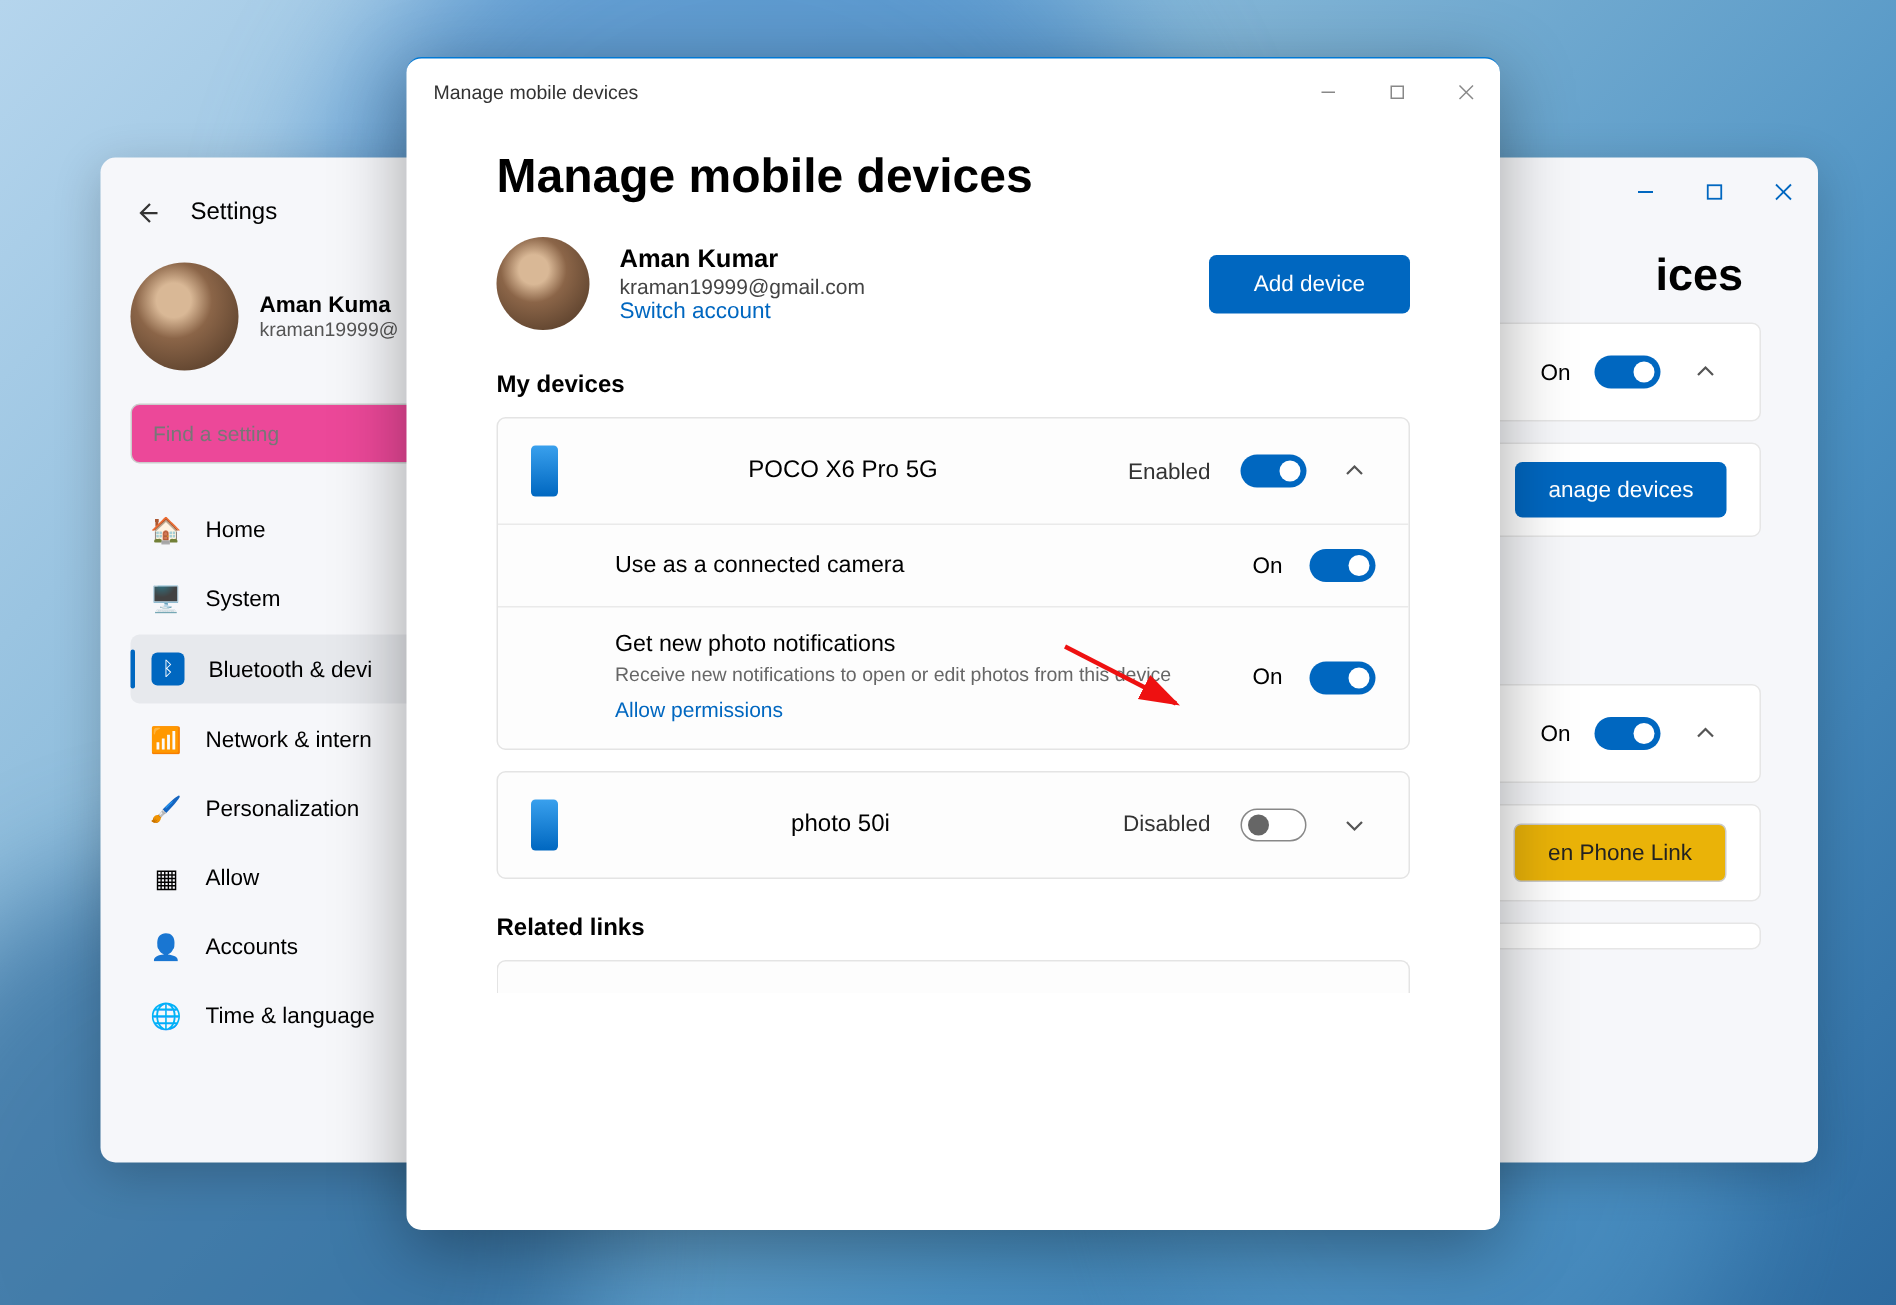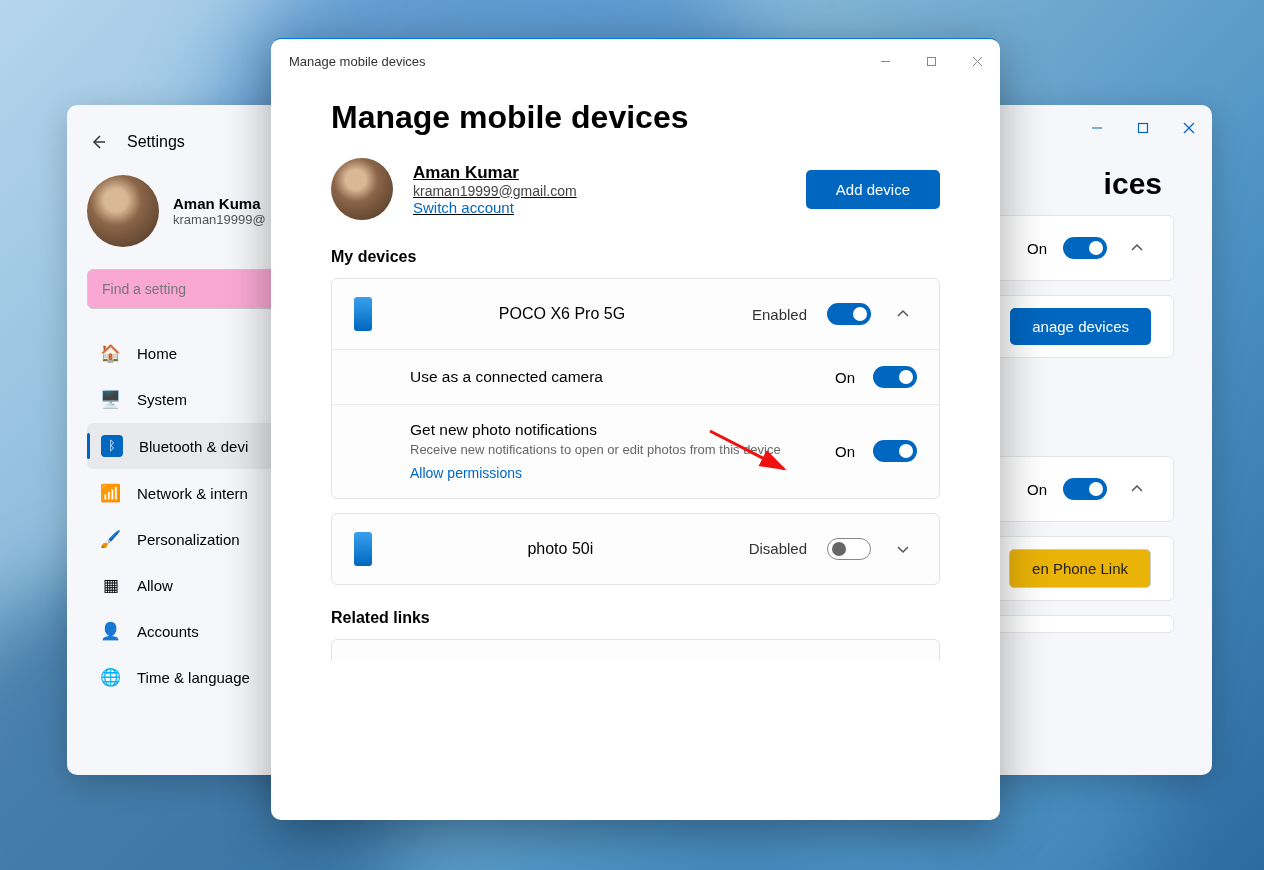--- a/index.html
+++ b/index.html
@@ -26,21 +26,21 @@
 .settings-title { font-size: 16px; font-weight: 500; text-align: center; }
 
 .settings-body { display:flex; gap: 30px; padding: 0 20px; }
 .sidebar { width: 255px; }
 .user-block { display:flex; align-items:center; gap: 14px; margin: 12px 0 22px 0; }
 .avatar { width: 72px; height:72px; border-radius:50%; background: linear-gradient(135deg,#8b6f47,#5a4530); flex-shrink:0; background-size:cover;}
 .avatar-sm { width: 62px; height:62px;}
 .user-name { font-size: 15px; font-weight: 600; }
 .user-email { font-size: 13px; color: #555; }
 
-.search-box { width: 100%; height: 40px; border: 1px solid #ccc; border-radius: 6px; background:#f9a8d4; padding: 0 14px; font-size:14px; outline:none;}
+.search-box { width: 100%; height: 40px; border: 1px solid #ccc; border-radius: 6px; background:#ec4899; padding: 0 14px; font-size:14px; outline:none;}
 .search-box::placeholder { color:#777; }
 
 .nav { margin-top: 22px; display:flex; flex-direction:column; gap: 2px;}
 .nav-item { display:flex; align-items:center; gap: 16px; padding: 12px 14px; border-radius: 6px; cursor:pointer; font-size:15px; position:relative;}
 .nav-item.active { background: #e7e9ed; }
 .nav-item.active::before { content:""; position:absolute; left:0; top:10px; bottom:10px; width:3px; background:#0067c0; border-radius:3px;}
 .nav-icon { width:20px; height:20px; display:flex; align-items:center; justify-content:center; font-size:17px;}
 
 .main-panel { flex:1; padding-top: 4px;}
 .page-title-bg { font-size: 30px; font-weight:600; text-align:right; padding-right:30px;}
@@ -67,21 +67,21 @@
 }
 .dialog-titlebar { display:flex; align-items:center; justify-content:space-between; height:44px; padding: 0 0 0 18px;}
 .dialog-title-text { font-size:13px; color:#333; }
 .dialog-controls { display:flex; height:100%; }
 .dlg-btn { width:46px; display:flex; align-items:center; justify-content:center; color:#666; cursor:pointer;}
 
 .dialog-content { padding: 4px 60px 0 60px; }
 .dlg-heading { font-size: 32px; font-weight: 600; margin: 12px 0 22px 0; }
 
 .acct-row { display:flex; align-items:center; justify-content:space-between; margin-bottom: 28px;}
-.acct-left { display:flex; align-items:center; gap: 20px; text-decoration: underline;}
+.acct-left { display:flex; align-items:center; gap: 20px;}
 .acct-name { font-size:17px; font-weight:600;}
 .acct-email { font-size:14px; color:#444;}
 .switch-link { color:#0067c0; font-size:15px; cursor:pointer;}
 
 .section-h { font-size:16px; font-weight:600; margin-bottom: 12px;}
 
 .device-card { border:1px solid #e4e4e4; border-radius:6px; margin-bottom: 14px; background:#fdfdfd;}
 .device-row { display:flex; align-items:center; padding: 18px 22px; gap: 18px; text-align: center; }
 .phone-icon { width: 18px; height: 34px; border-radius:3px; background: linear-gradient(180deg,#39a0ed,#0067c0); flex-shrink:0;}
 .device-name { font-size:16px; flex:1; font-weight:400;}

